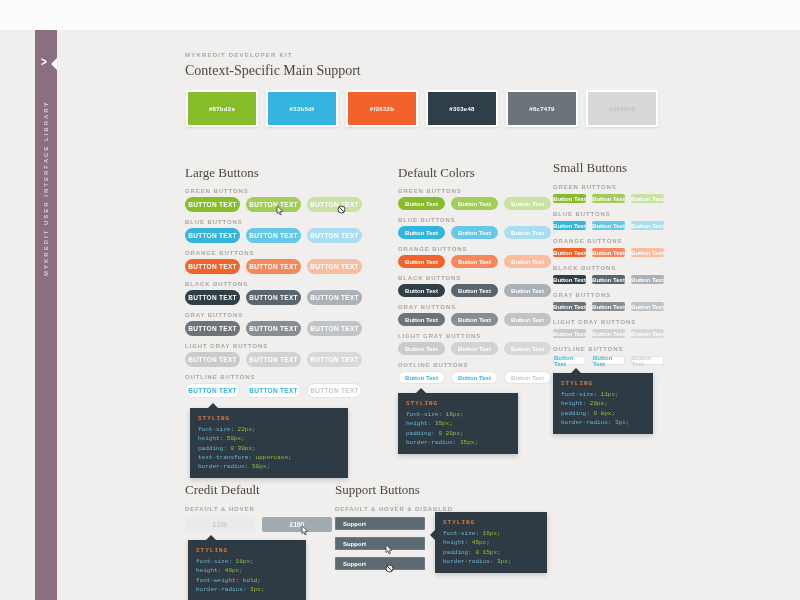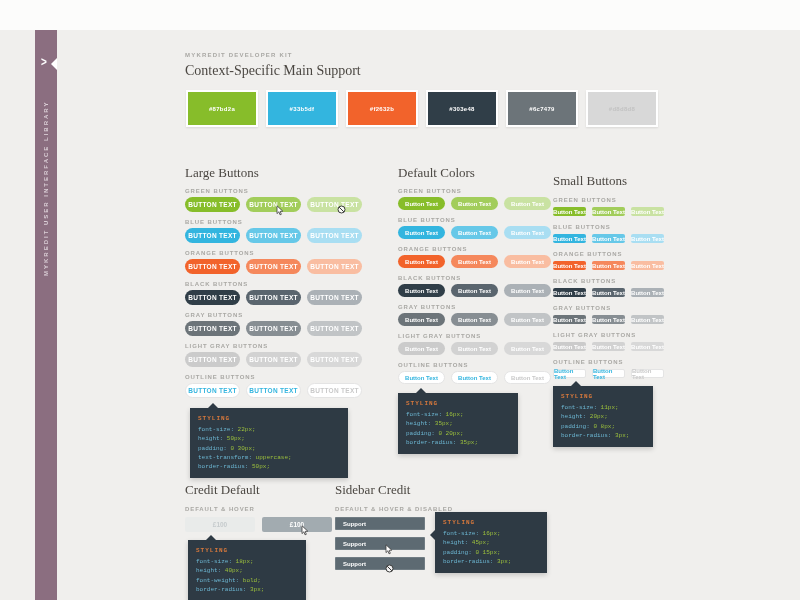--- a/index.html
+++ b/index.html
@@ -24,21 +24,21 @@
   .page-title{font-size:14px;margin-top:5px;}
 
   .swatch-row{position:absolute;left:186px;top:90px;display:flex;gap:8px;}
   .swatch-card{background:#ffffff;padding:2px;box-shadow:0 1px 2px rgba(0,0,0,.10);}
   .swatch{width:68px;height:33px;display:flex;align-items:center;justify-content:center;}
   .swatch-label{font-size:6px;font-weight:bold;letter-spacing:.3px;}
 
   .col{position:absolute;}
   #section-large{left:185px;top:165px;width:182px;}
   #section-default{left:398px;top:165px;width:155px;}
-  #section-small{left:553px;top:173px;width:128px;}
+  #section-small{left:553px;top:160px;width:128px;}
   #section-credit{left:185px;top:482px;width:185px;}
   #section-sidebar{left:335px;top:482px;width:215px;}
   .section-title{font-size:13px;margin:0 0 2px 0;}
 
   .group-label{font-size:6px;font-weight:bold;letter-spacing:.9px;color:#a9a8a4;}
   #section-large .group-label{margin:7px 0 3px;}
   #section-default .group-label{margin:7px 0 3px;}
   #section-small .group-label{margin:8px 0 4px;}
   .btn-row{display:flex;gap:6px;}
   .ui-btn{display:flex;align-items:center;justify-content:center;color:#fff;
@@ -447,21 +447,21 @@
     <div class="code-tri-top"></div>
   <div class="code-heading">STYLING</div>
       <div class="code-line"><span class="code-prop">font-size: </span><span class="code-val">18px;</span></div>
       <div class="code-line"><span class="code-prop">height: </span><span class="code-val">40px;</span></div>
       <div class="code-line"><span class="code-prop">font-weight: </span><span class="code-val">bold;</span></div>
       <div class="code-line"><span class="code-prop">border-radius: </span><span class="code-val">3px;</span></div>
     </div>
 </div>
 
 <div class="col" id="section-sidebar">
-  <div class="serif-title section-title">Sidebar Credit</div>
+  <div class="serif-title section-title">Support Buttons</div>
   <div class="state-label">DEFAULT &amp; HOVER &amp; DISABLED</div>
   <div class="sidebar-stack" id="sidebar-stack">
       <div class="sidebar-btn" style="background: rgb(93, 106, 114); color: rgb(255, 255, 255);">
         <span>Support</span>
       </div>
       <div class="sidebar-btn" style="background: rgb(93, 106, 114); color: rgb(255, 255, 255);">
         <span>Support</span>
         <span class="cursor-overlay"><svg width="8" height="11" viewBox="0 0 8 11">
             <path d="M1 0.8 L1 8.6 L2.9 6.8 L4 9.8 L5.3 9.3 L4.2 6.4 L6.8 6.2 Z" fill="#fefefe" stroke="#3a3a3a" stroke-width="0.8"></path>
           </svg></span>

